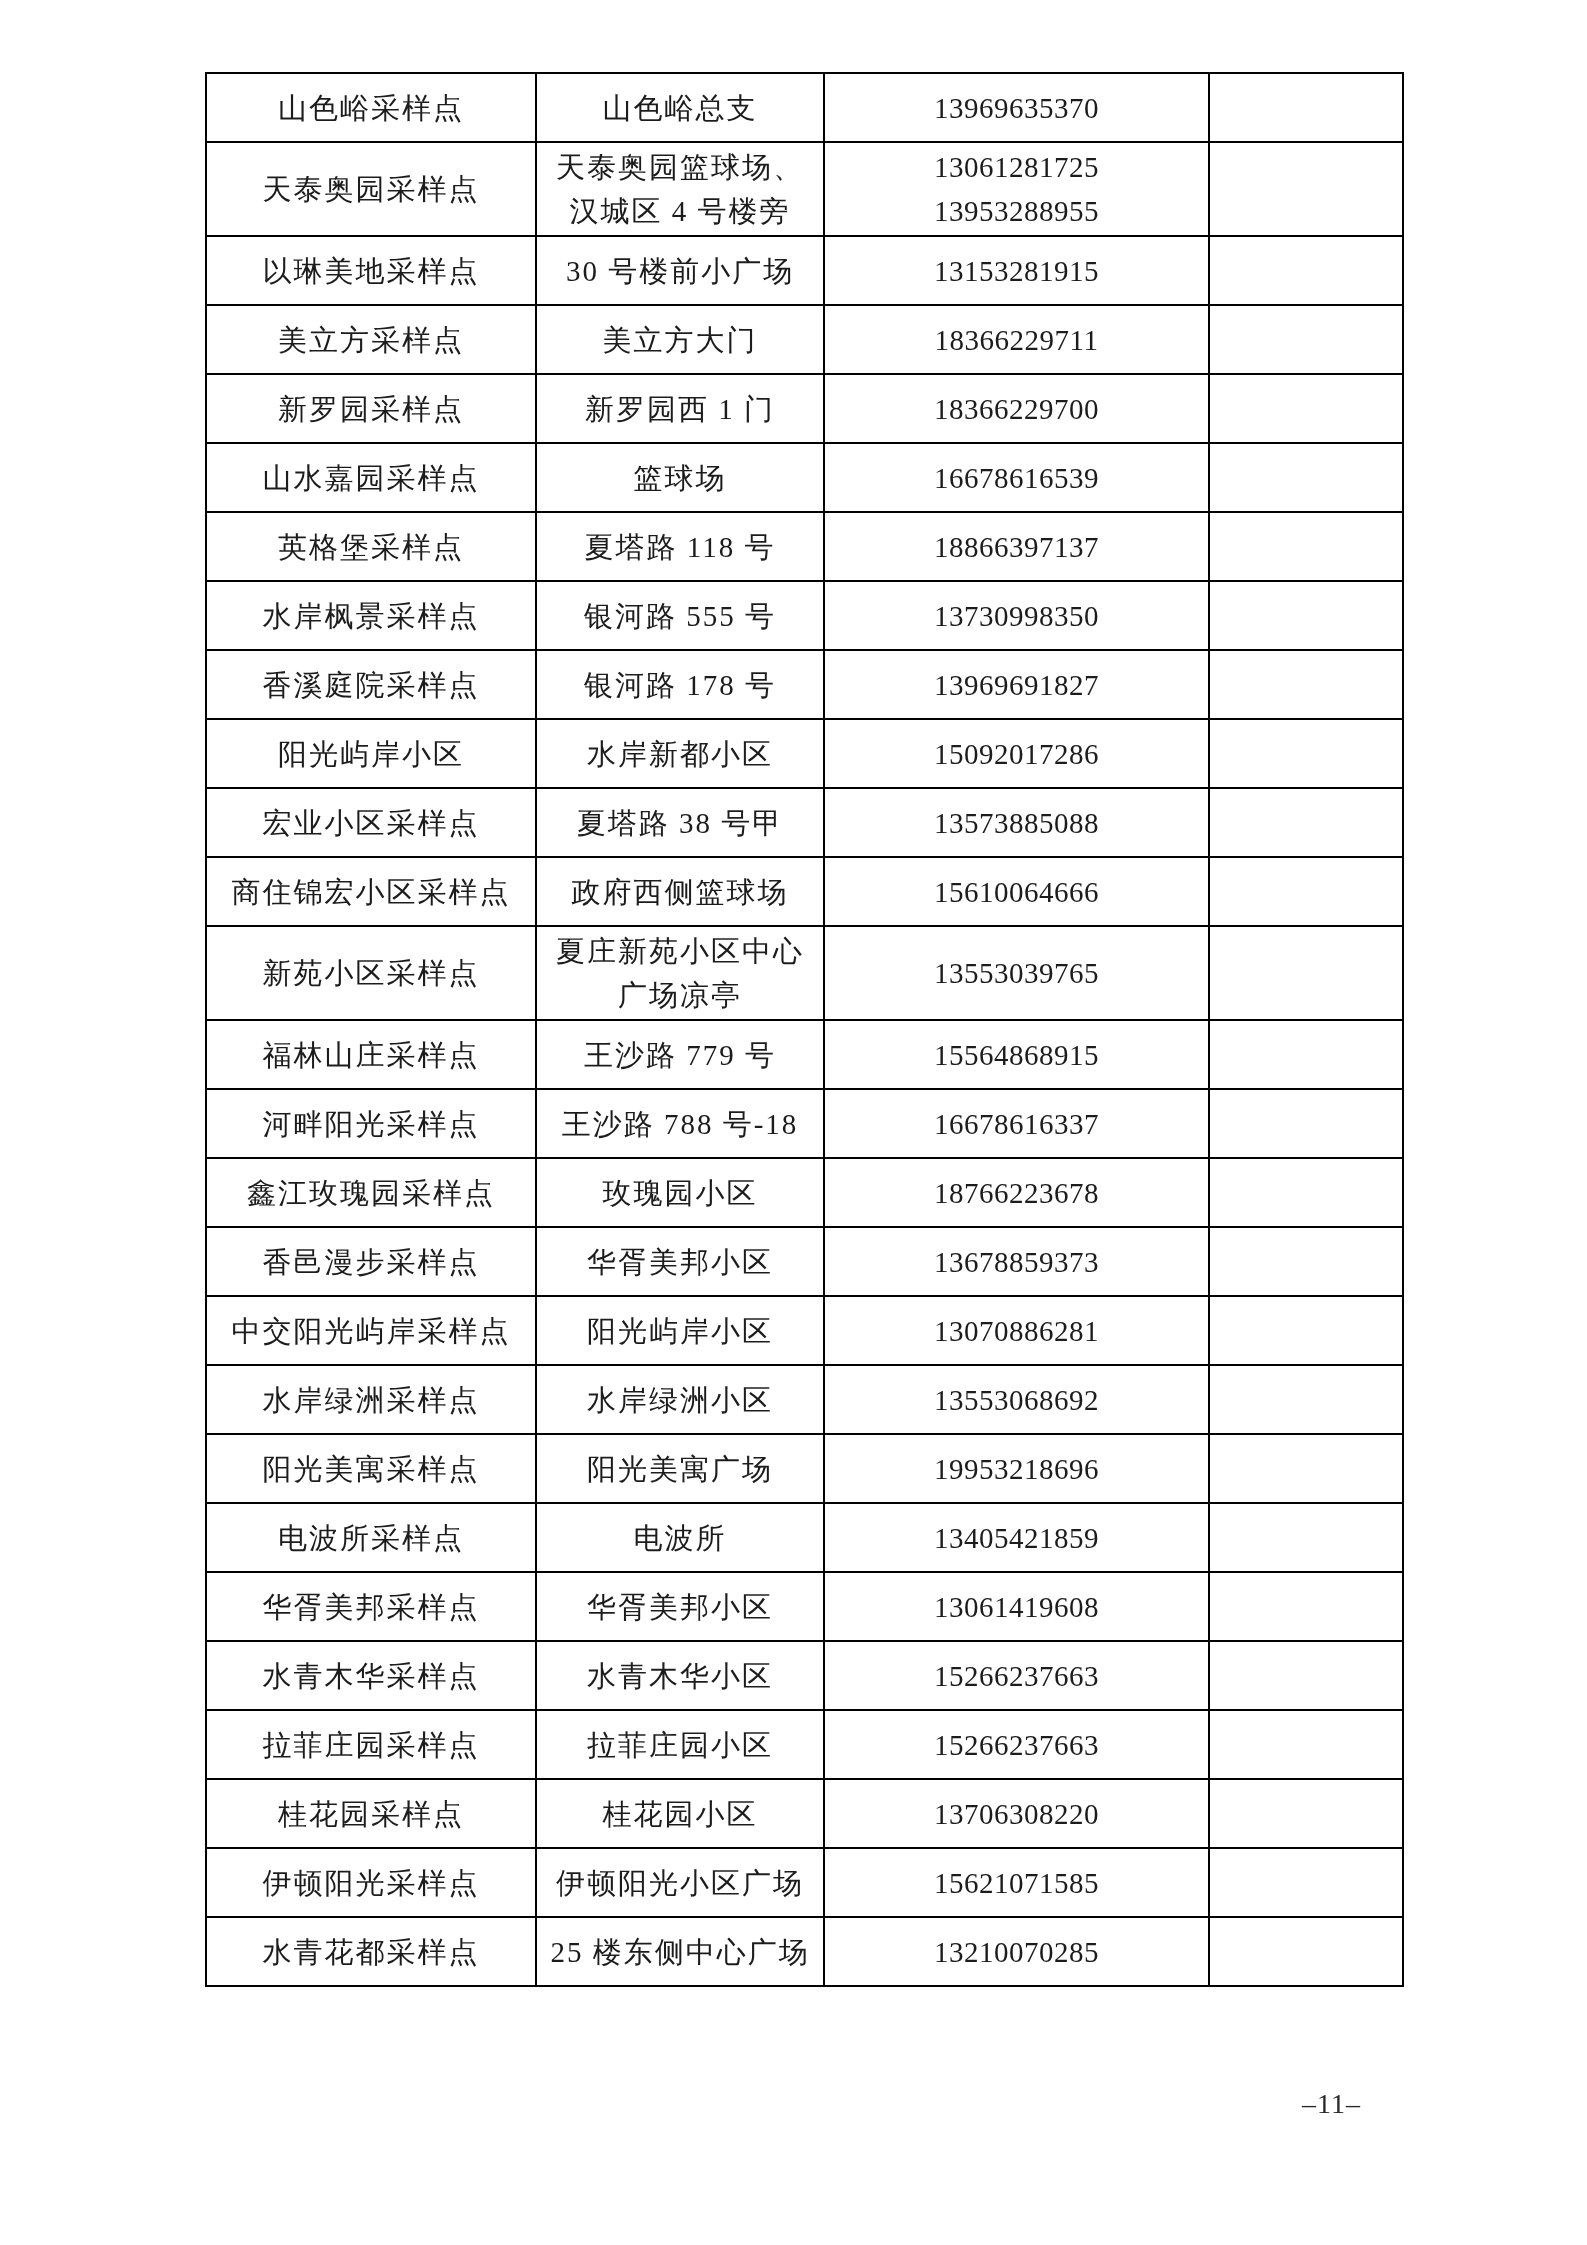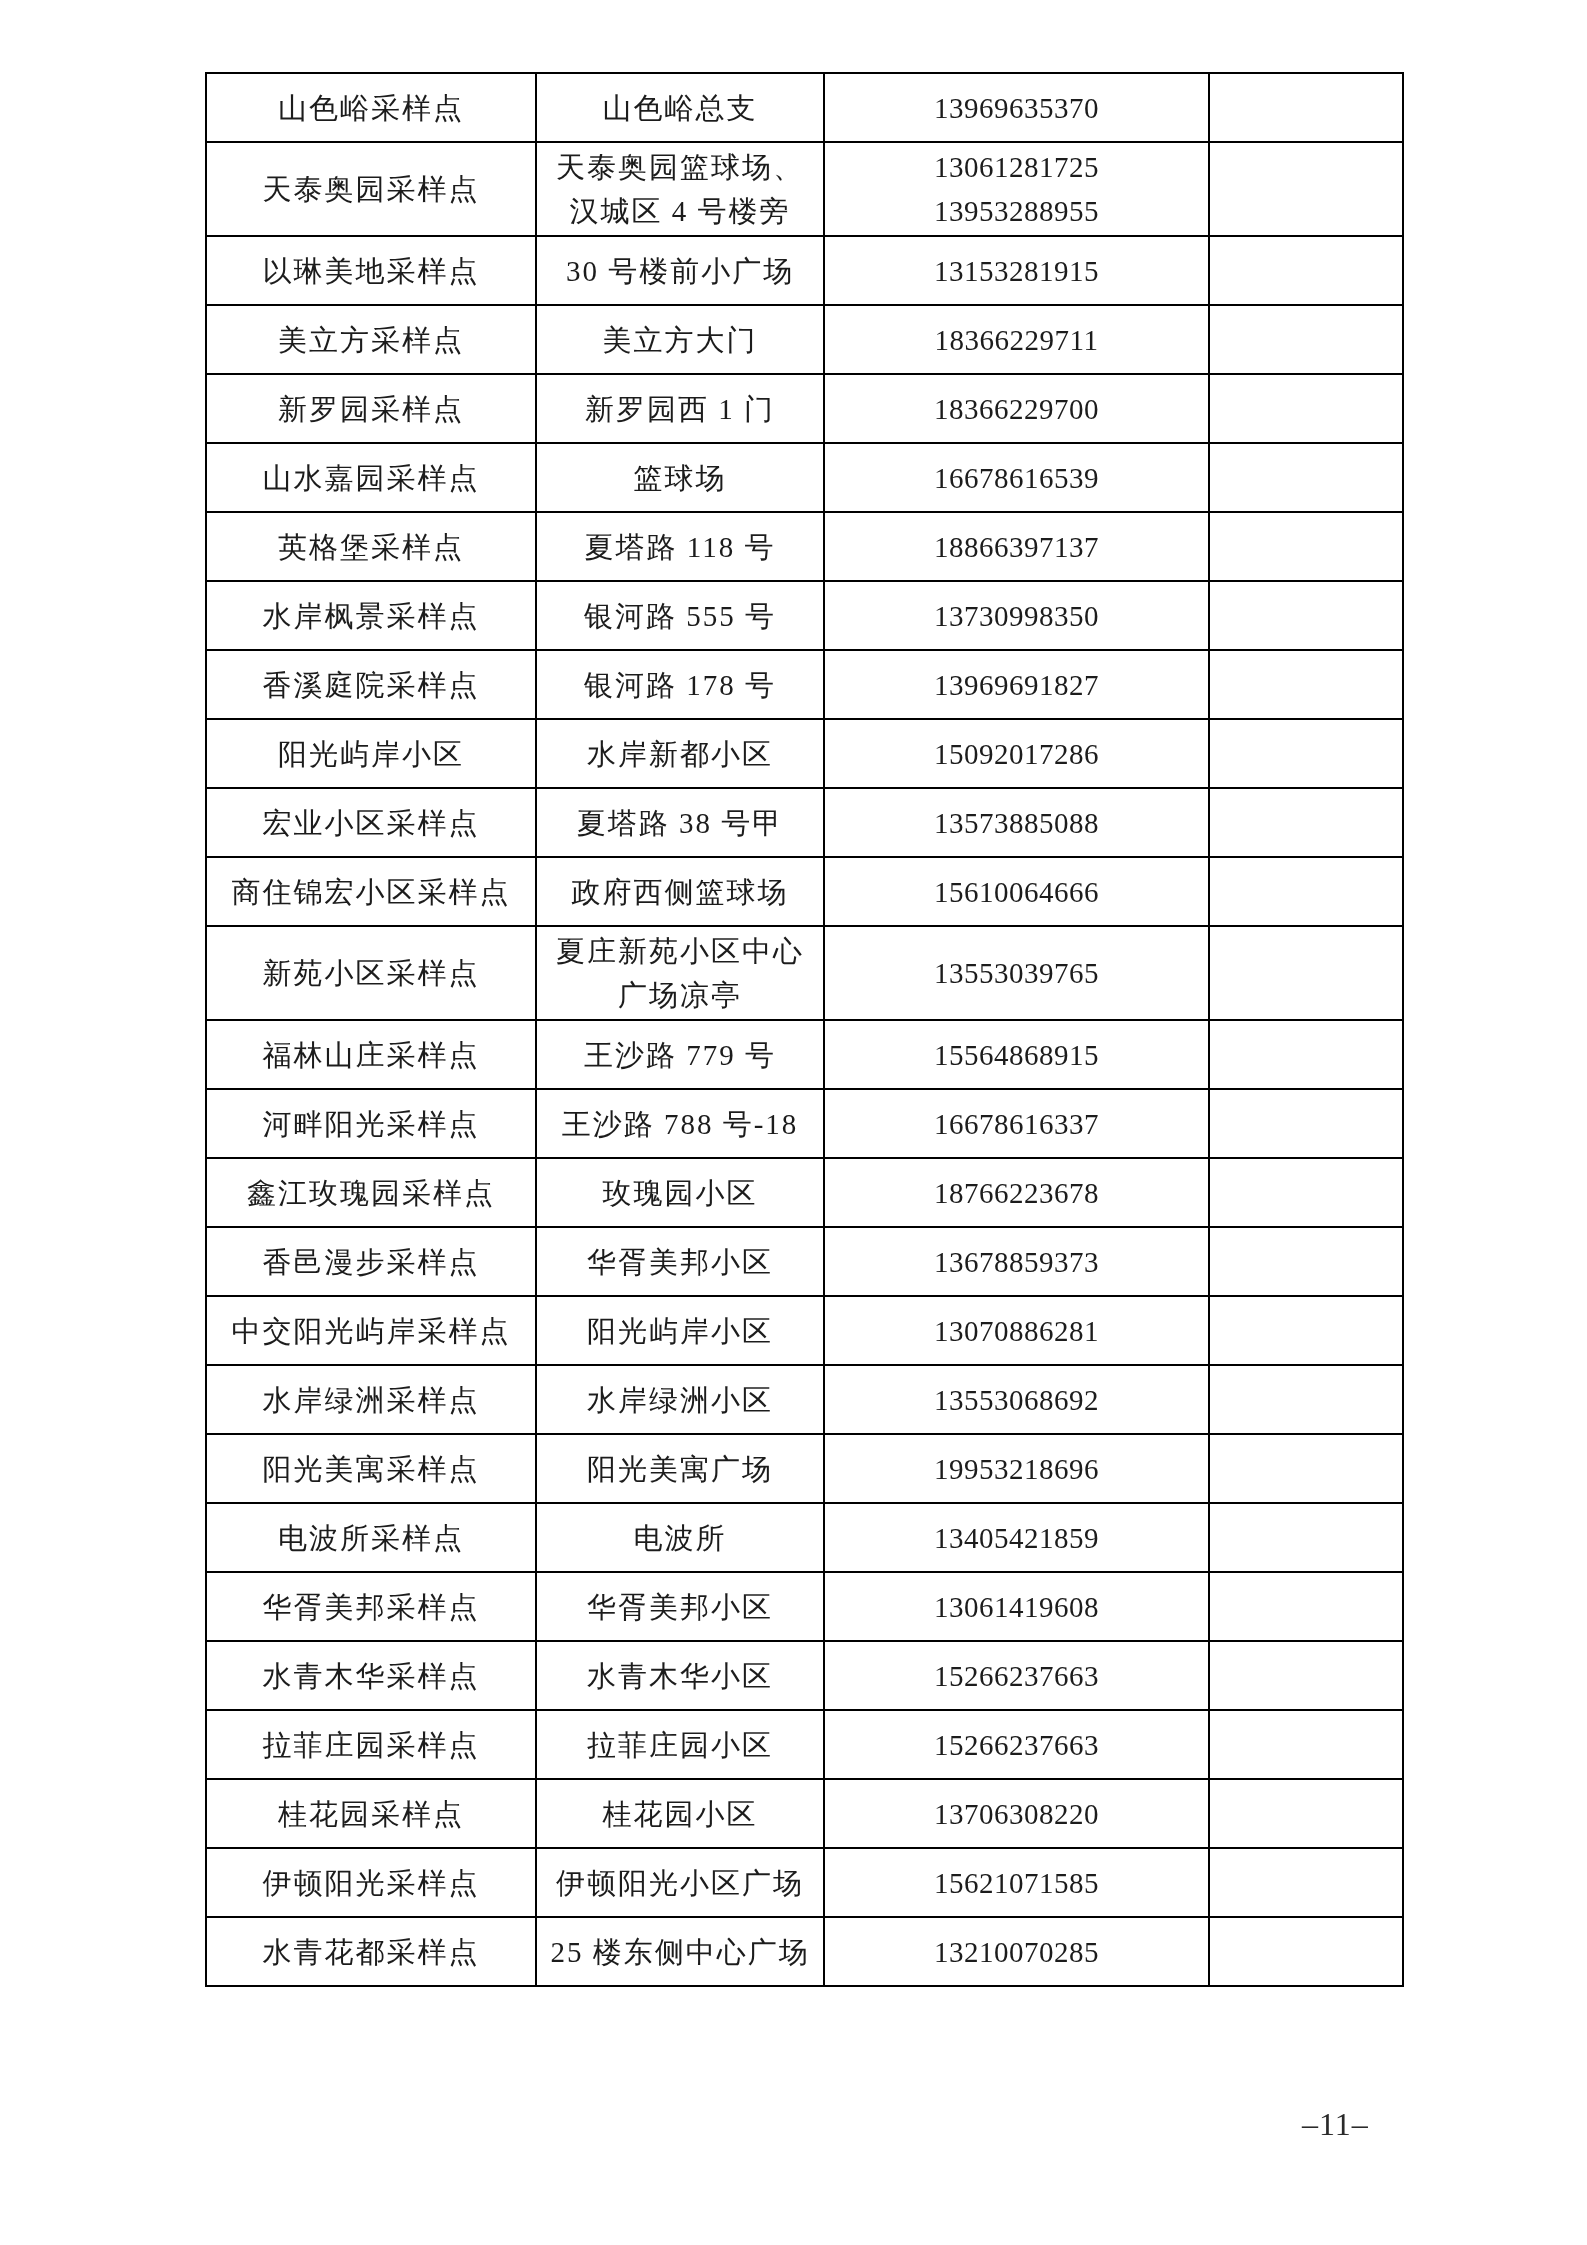--- a/index.html
+++ b/index.html
@@ -39,25 +39,24 @@
     letter-spacing: 2px;
   }
   td.phone-cell {
     letter-spacing: 0.5px;
     font-variant-numeric: lining-nums;
   }
   .page-number {
     position: absolute;
     left: 1302px;
     top: 2088px;
-    font-size: 32px;
+    font-size: 28px;
     letter-spacing: 1px;
     color: #2a2a2a;
     font-family: "Liberation Serif", "DejaVu Serif", serif;
-    margin-top: 18px;
   }
 </style>
 </head>
 <body>
 
 <div class="page">
   <table class="grid">
     <colgroup>
       <col style="width:330px">
       <col style="width:288px">

